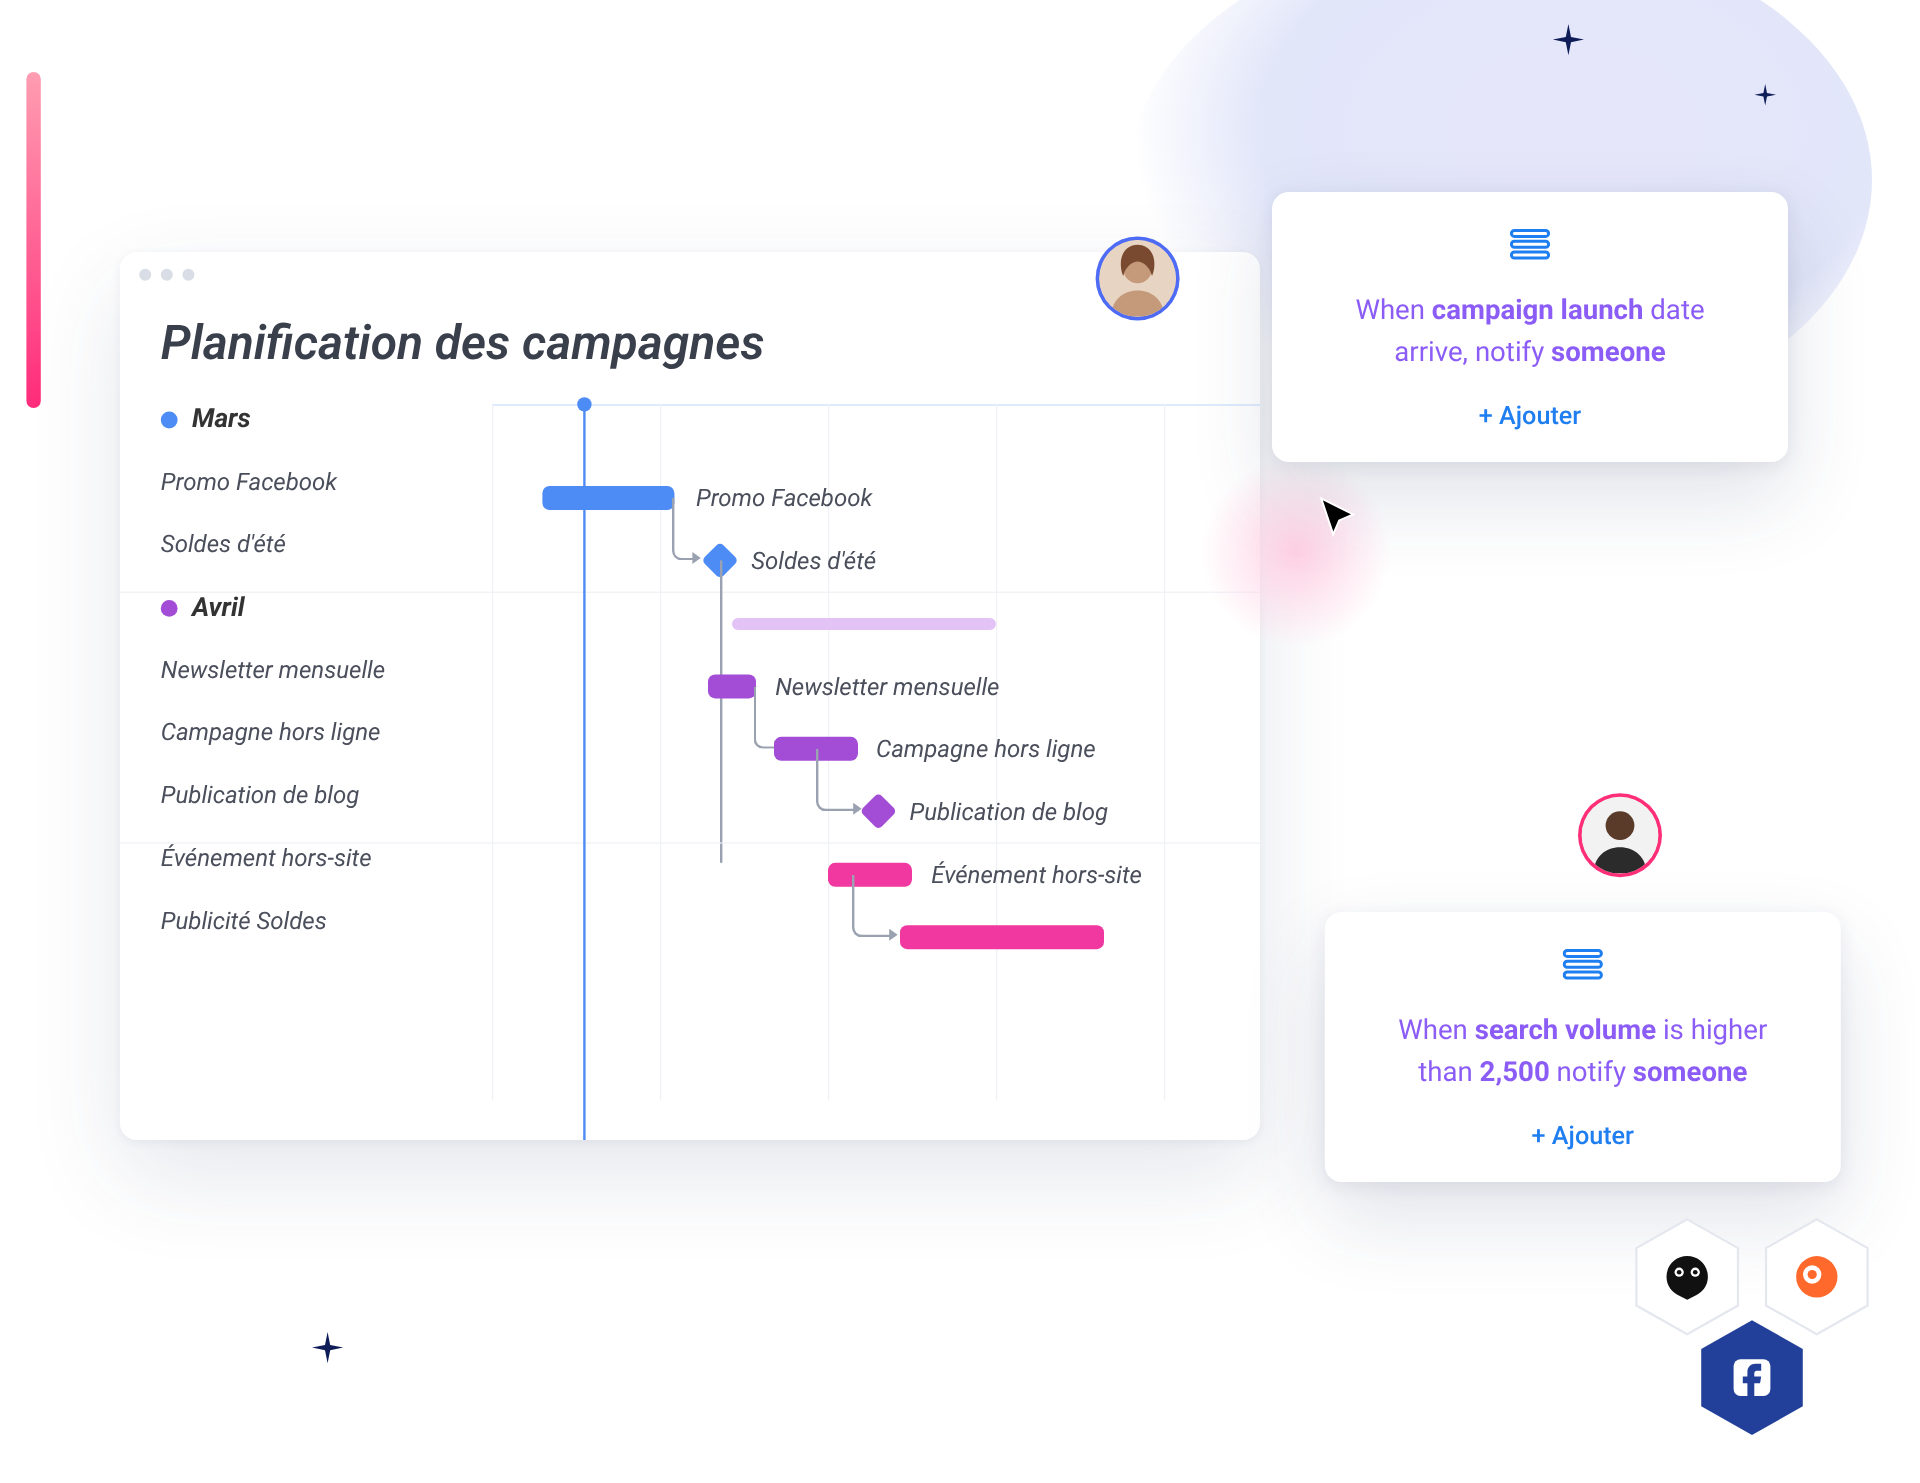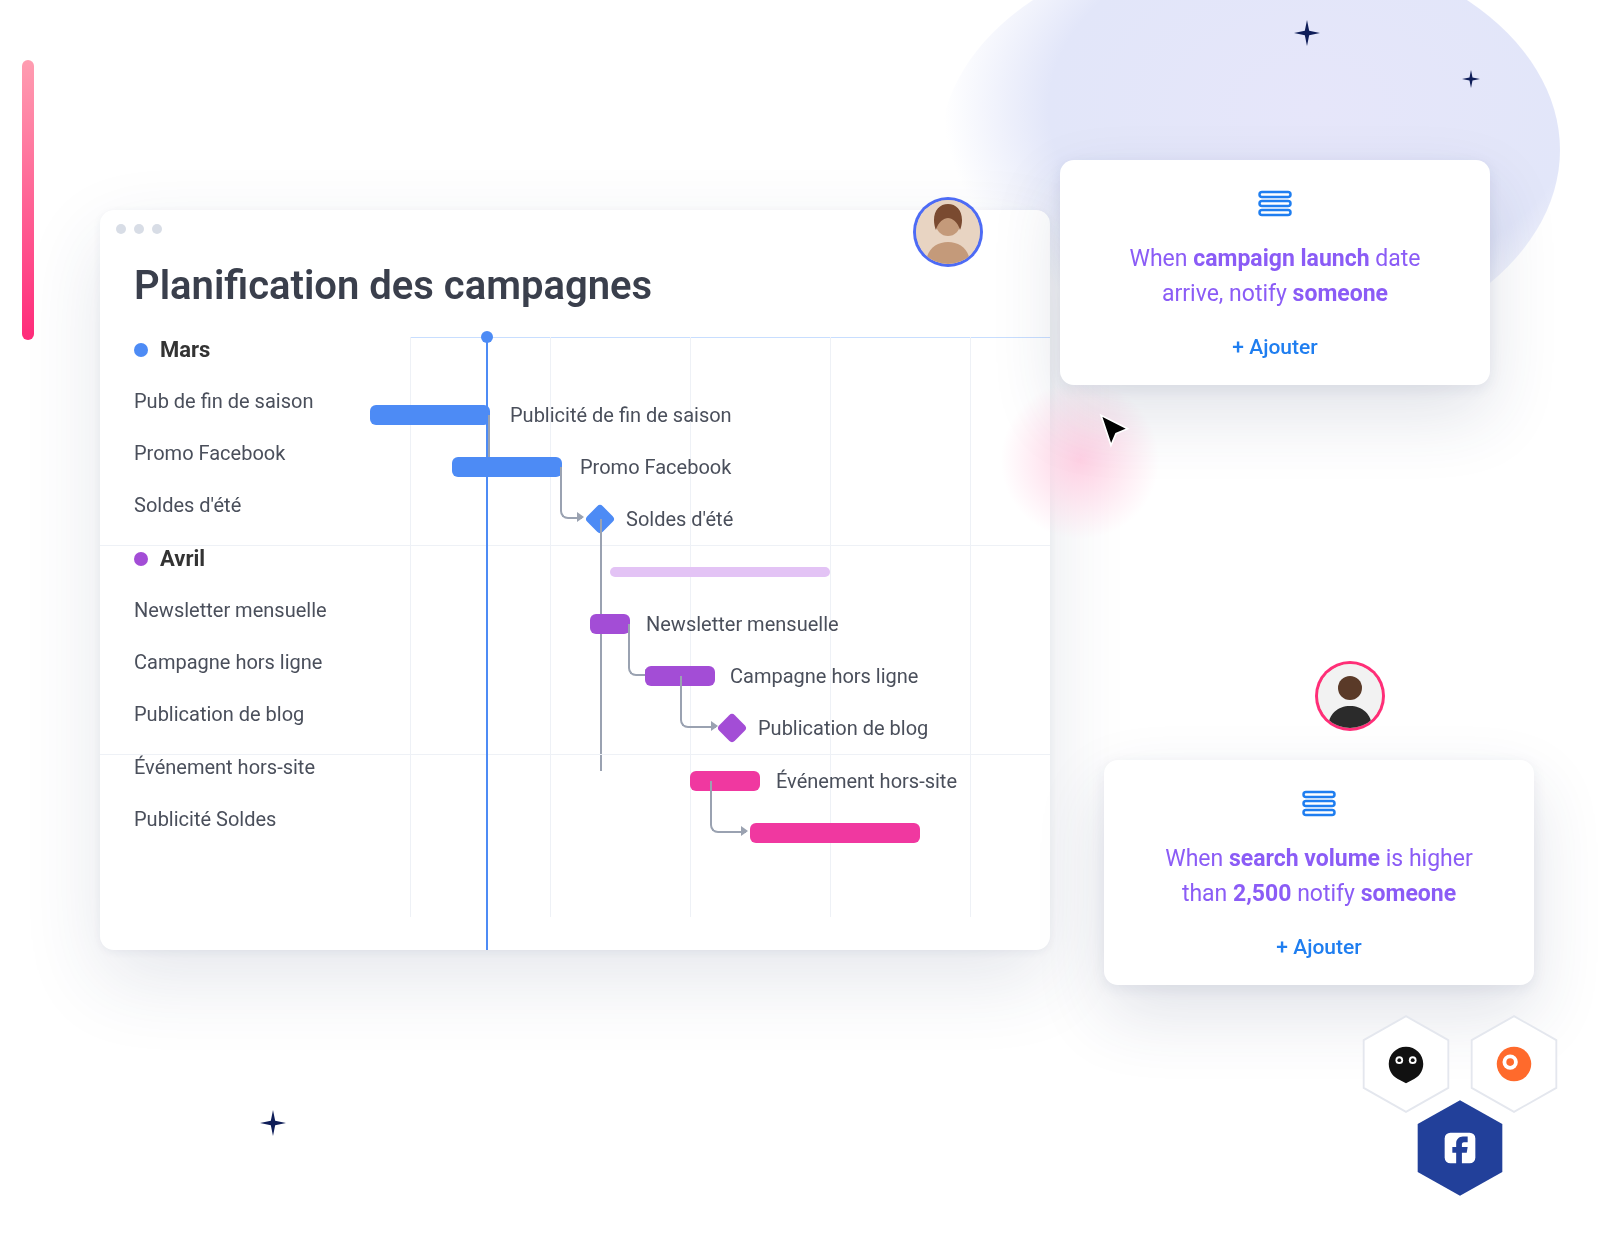--- a/index.html
+++ b/index.html
@@ -45,20 +45,21 @@
 
 .window {
   position: absolute;
   top: 210px; left: 100px;
   width: 950px; height: 740px;
   background: #fff;
   border-radius: 14px;
   box-shadow: 0 30px 80px rgba(40,56,100,0.12), 0 2px 8px rgba(40,56,100,0.06);
   overflow: hidden;
   z-index: 2;
+  font-style: italic;
 }
 .window-traffic {
   display:flex; gap:8px;
   padding: 14px 16px 10px;
 }
 .window-traffic span {
   width:10px; height:10px; border-radius:50%;
   background:#d8dde6;
 }
 .window-title {
@@ -247,30 +248,20 @@
     <div class="section with-border">
       <div class="month-row">
         <div class="row-label">
           <span class="dot blue"></span>
           <span>Mars</span>
         </div>
         <div class="bar-area"></div>
       </div>
       <div class="task-row">
         <div class="row-label">
-            <span>Pub de fin de saison</span>
-          </div>
-        <div class="bar-area">
-          <div class="bar blue" style="left:-40px; width:120px;"></div>
-          <div class="connector arrow" style="left:78px; top:26px; width:20px; height:52px;"></div>
-          <span class="bar-label" style="left:100px;">Publicité de fin de saison</span>
-        </div>
-      </div>
-      <div class="task-row">
-        <div class="row-label">
             <span>Promo Facebook</span>
           </div>
         <div class="bar-area">
           <div class="bar blue" style="left:42px; width:110px;"></div>
           <div class="connector arrow" style="left:150px; top:26px; width:22px; height:52px;"></div>
           <span class="bar-label" style="left:170px;">Promo Facebook</span>
         </div>
       </div>
       <div class="task-row">
         <div class="row-label">

